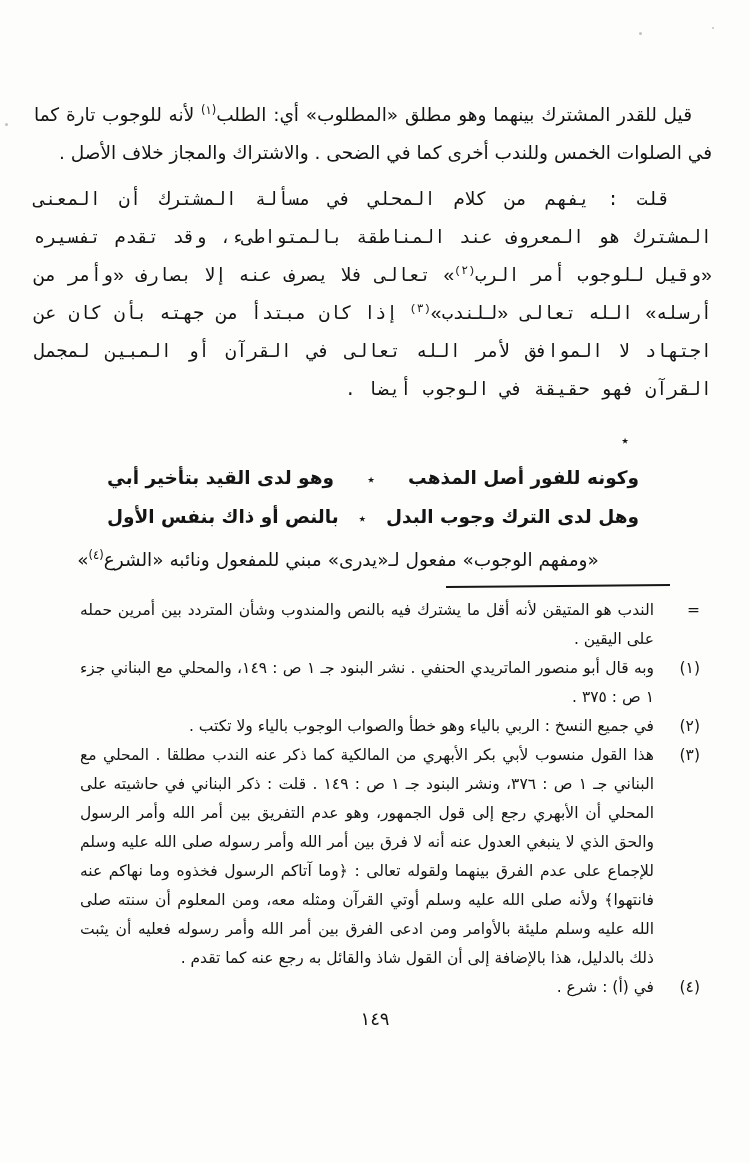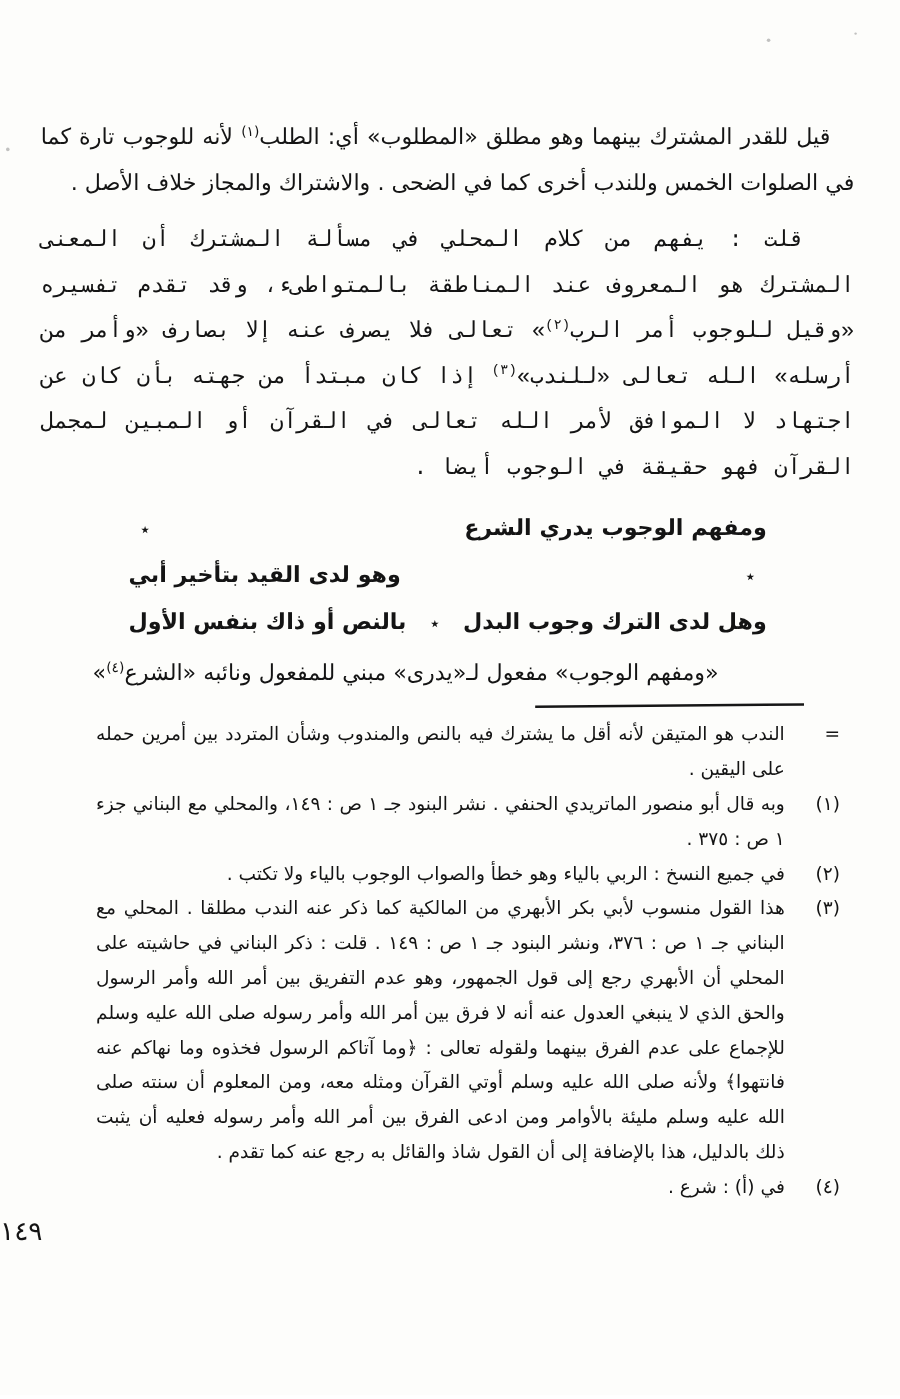--- a/index.html
+++ b/index.html
@@ -65,24 +65,24 @@
     text-align:right;
     white-space:nowrap;
   }
   .fn-text{
     flex:1;
     text-align:justify;
     padding-left:46px;
   }
   .page-number{
     position:absolute;
-    bottom:124px;
+    bottom:134px;
     left:0;right:0;
-    text-align:left;
-    font-size:22px;
+    text-align:center;
+    font-size:18px;
     letter-spacing:2px;
   }
   
   .speck{position:absolute;background:#9a9a9a;border-radius:50%;width:3px;height:3px;opacity:.6;}
   .speck.s1{top:32px;right:108px;}
   .speck.s2{top:27px;right:36px;width:2px;height:2px;}
   .speck.s3{top:123px;right:742px;}
 </style>
 </head>
 <body>
@@ -93,24 +93,24 @@
   <span class="speck s3"></span>
 
   <main class="content">
 
     <p class="body-text p1"><span>قيل للقدر المشترك بينهما وهو مطلق «المطلوب» أي: الطلب</span><sup class="fnref">(١)</sup><span> لأنه للوجوب تارة كما في الصلوات الخمس وللندب أخرى كما في الضحى . والاشتراك والمجاز خلاف الأصل .</span></p>
 
     <p class="body-text p2"><span>قلت :  يفهم من كلام المحلي في مسألة المشترك أن المعنى المشترك هو المعروف عند المناطقة بالمتواطىء، وقد تقدم تفسيره «وقيل للوجوب أمر الرب</span><sup class="fnref">(٢)</sup><span>» تعالى فلا يصرف عنه إلا بصارف «وأمر من أرسله» الله تعالى «للندب»</span><sup class="fnref">(٣)</sup><span> إذا كان مبتدأ من جهته بأن كان عن اجتهاد لا الموافق لأمر الله تعالى في القرآن أو المبين لمجمل القرآن فهو حقيقة في الوجوب أيضا .</span></p>
 
     <div class="verses">
       <div class="verse-line">
-        <span class="hemi">ومفهم الوجوب يدري الشرع</span>
         <span class="star">٭</span>
       </div>
       <div class="verse-line">
+        <span class="hemi">وكونه للفور أصل المذهب</span>
         <span class="star">٭</span>
         <span class="hemi">وهو لدى القيد بتأخير أبي</span>
       </div>
       <div class="verse-line">
         <span class="hemi">وهل لدى الترك وجوب البدل</span>
         <span class="star">٭</span>
         <span class="hemi">بالنص أو ذاك بنفس الأول</span>
       </div>
     </div>
 

